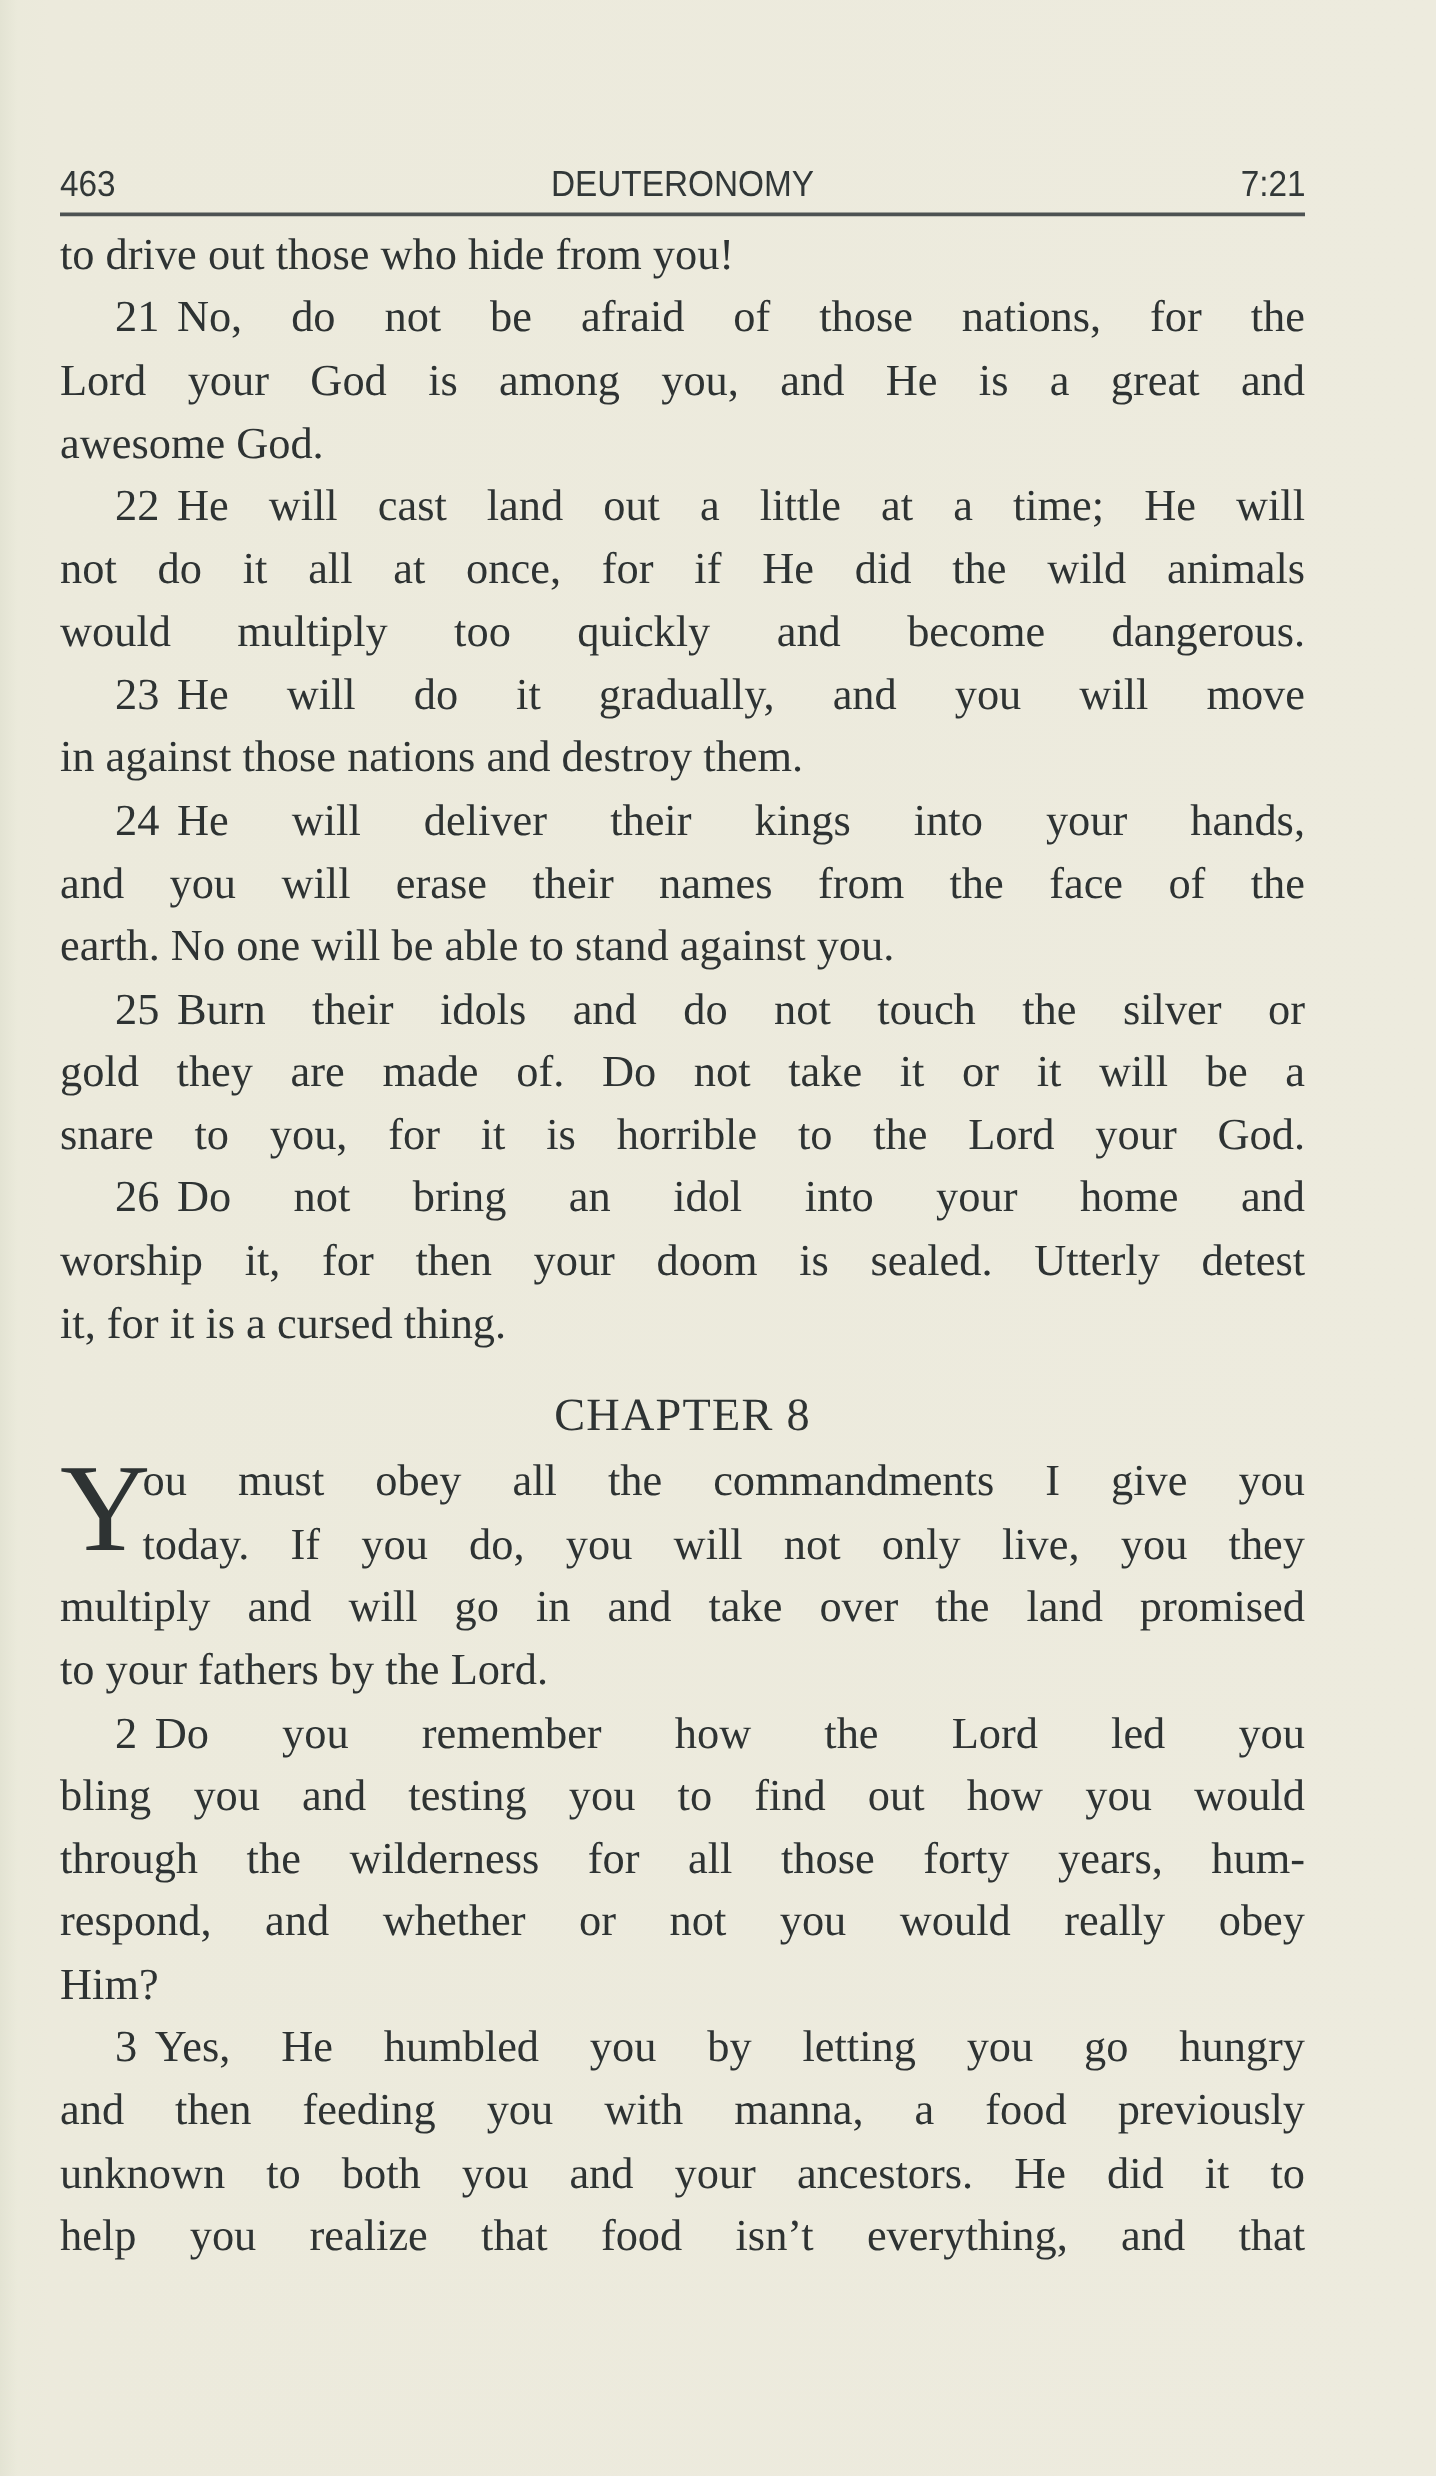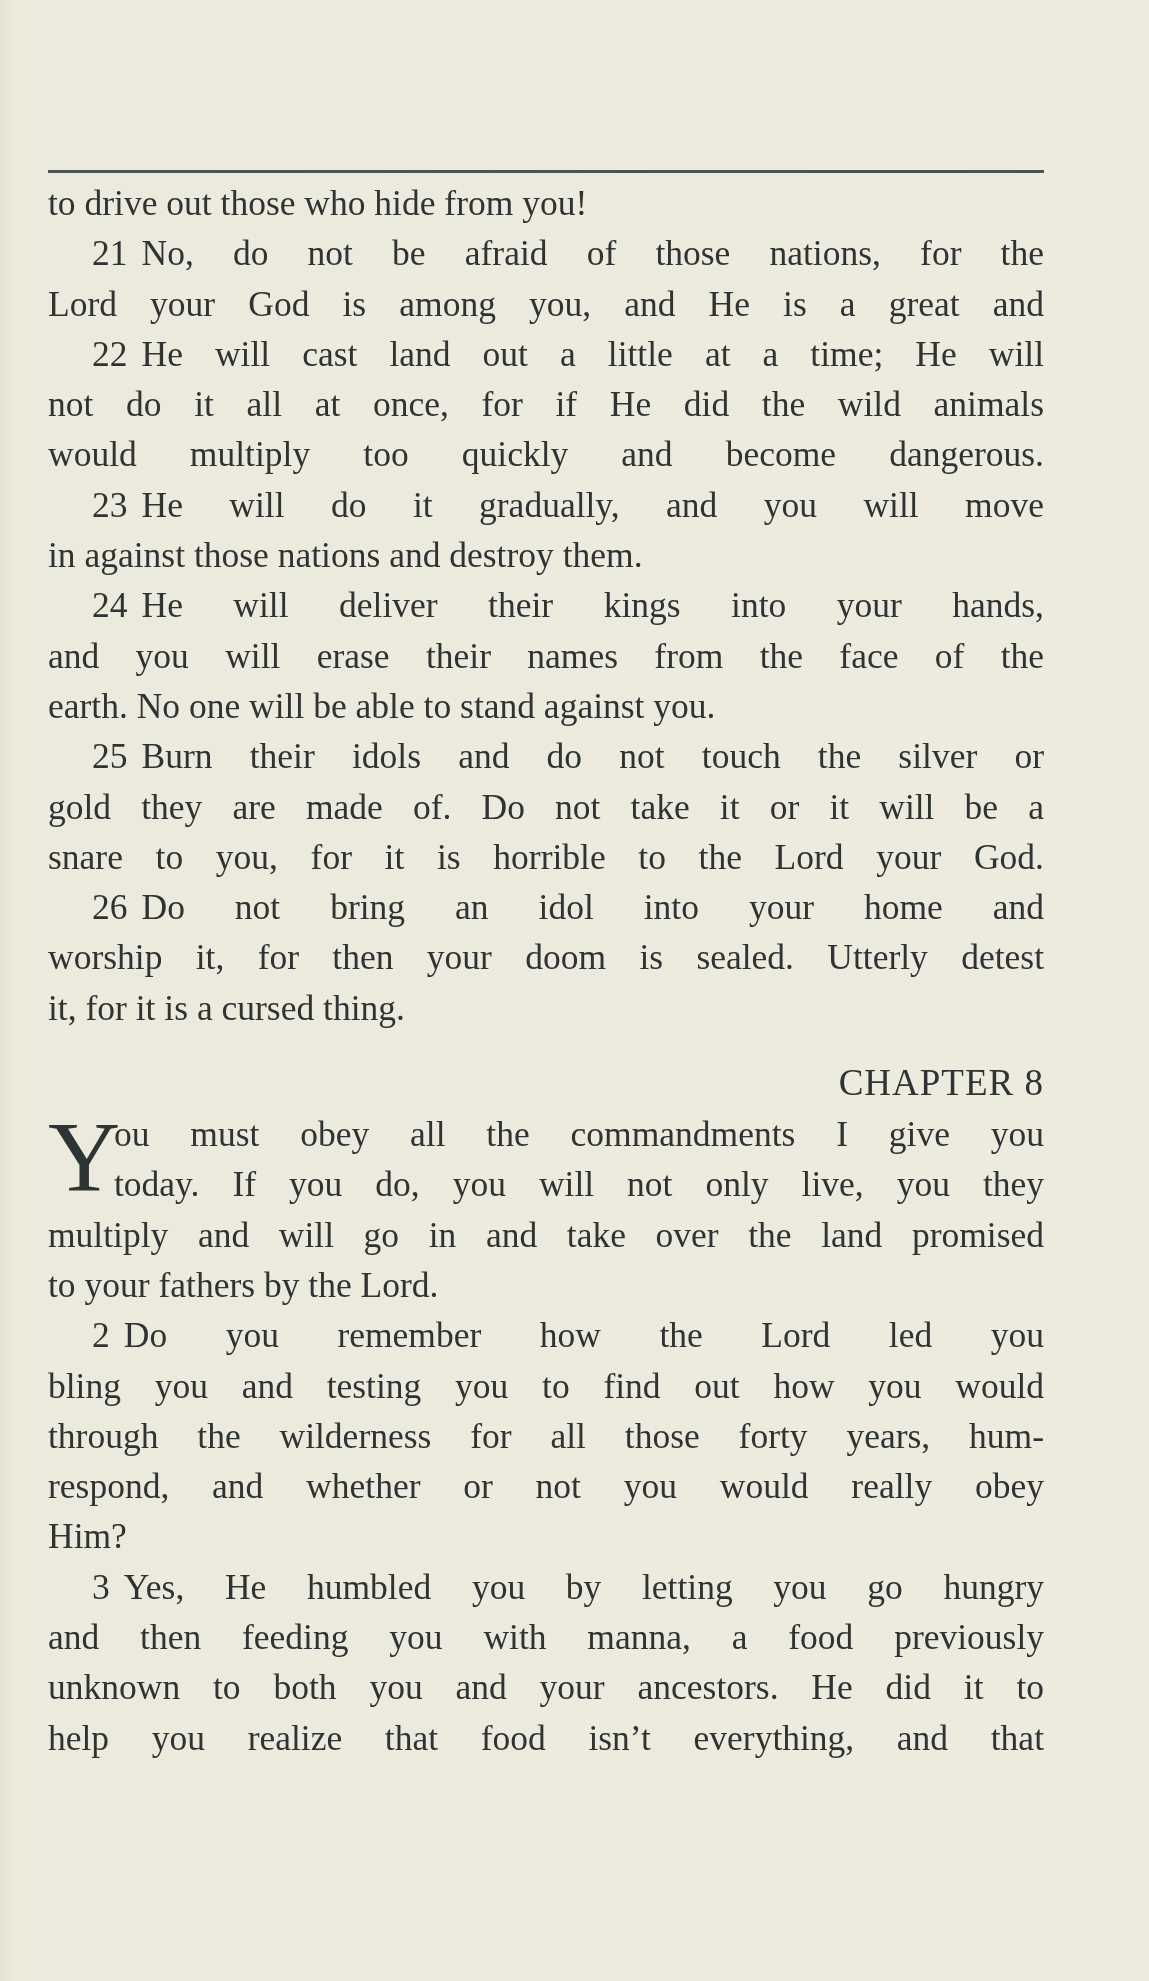--- a/index.html
+++ b/index.html
@@ -60,21 +60,21 @@
       white-space: nowrap;
       text-align-last: justify;
       text-align: justify;
       overflow: visible;
     }
     .line.last { text-align-last: left; }
     .line.indent { padding-left: 44px; }
     .vnum { margin-right: 14px; }
     .chapter {
       display: block;
-      text-align: right;
+      text-align: center;
       font-size: 37px;
       height: 76px;
       line-height: 100px;
       letter-spacing: 1px;
     }
     .dropcap-wrap { position: relative; }
     .dropcap {
       position: absolute;
       left: 0;
       top: 4px;
@@ -83,29 +83,35 @@
       color: #2e3333;
       font-family: "Liberation Serif", serif;
     }
     .line.dc { padding-left: 66px; }
   </style>
 </head>
 <body>
 
 <div class="page">
 
+  <div class="header">
+    <span class="pnum">463</span>
+    <span class="book">DEUTERONOMY</span>
+    <span class="ref">7:21</span>
+  </div>
   <div class="rule"></div>
 
   <div class="body-text">
 
     <span class="line last">to drive out those who hide from you!</span>
 
     <div>
       <span class="line indent" style="display: block;"><span class="vnum">21</span><span>No, do not be afraid of those nations, for the</span></span>
       <span class="line">Lord your God is among you, and He is a great and</span>
+      <span class="line last">awesome God.</span>
     </div>
 
     <div>
       <span class="line indent" style="display: block;"><span class="vnum">22</span><span>He will cast land out a little at a time; He will</span></span>
       <span class="line">not do it all at once, for if He did the wild animals</span>
       <span class="line">would multiply too quickly and become dangerous.</span>
     </div>
 
     <div>
       <span class="line indent" style="display: block;"><span class="vnum">23</span><span>He will do it gradually, and you will move</span></span>

